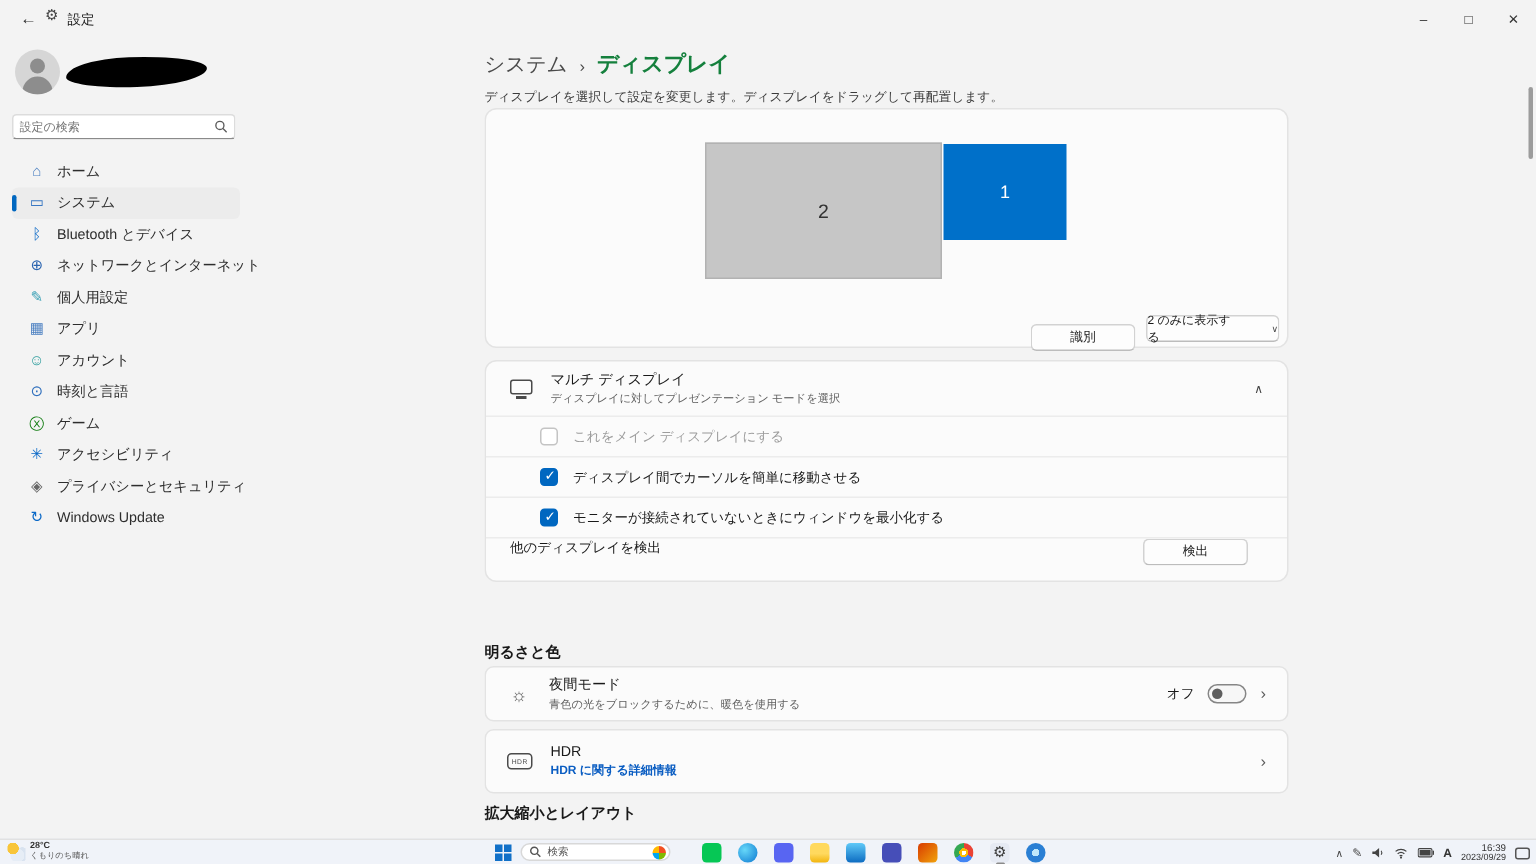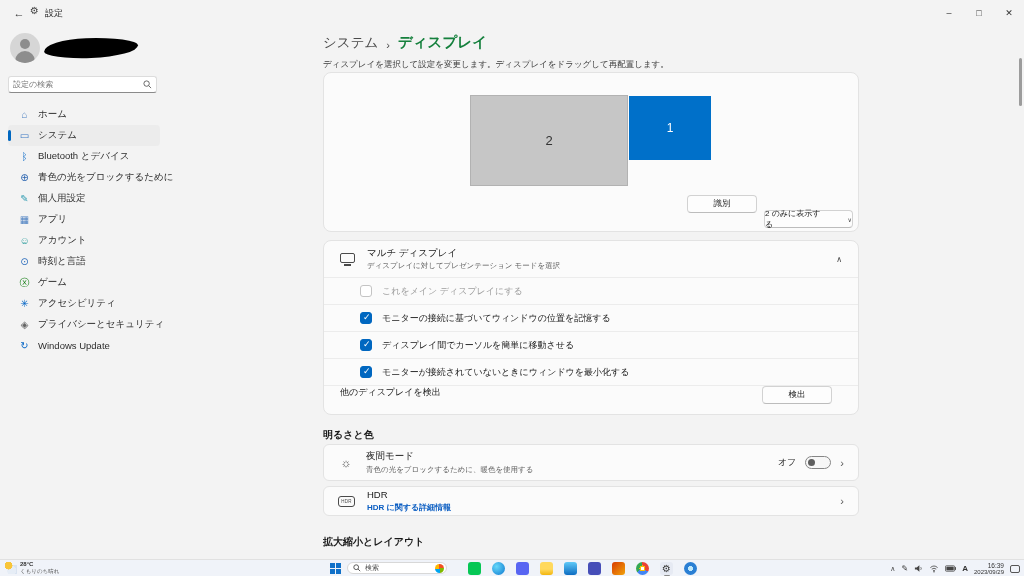--- a/index.html
+++ b/index.html
@@ -44,21 +44,21 @@
   .bc-current{font-size:14.5px;font-weight:bold;color:#15803d;}
   .description{position:absolute;left:0;top:33px;font-size:8.5px;color:#3a3a3a;}
 
   .card{background:#fbfbfb;border:1px solid #e3e3e3;border-radius:8px;}
   .card-arrange{position:absolute;left:0;top:46px;width:536px;height:160px;}
   .monitor{position:absolute;display:flex;align-items:center;justify-content:center;cursor:grab;}
   .monitor-2{left:146px;top:22px;width:158px;height:91px;background:#c6c6c6;border:1px solid #b2b2b2;color:#333;font-size:13px;}
   .monitor-1{left:305px;top:23px;width:82px;height:64px;background:#0070c9;color:#fff;font-size:12px;}
   .btn{background:#fdfdfd;border:1px solid #d2d2d2;border-bottom-color:#bcbcbc;border-radius:4px;
        display:flex;align-items:center;justify-content:center;font-size:8.5px;color:#1a1a1a;cursor:pointer;}
-  .identify-btn{position:absolute;left:363px;top:122px;width:70px;height:18px;}
+  .identify-btn{position:absolute;left:363px;top:143px;width:70px;height:18px;}
   .mode-dropdown{position:absolute;left:440px;top:137px;width:89px;height:18px;gap:21px;font-size:8px;}
   .dd-chevron{font-size:6px;color:#444;}
 
   .card-multi{position:absolute;left:0;top:214px;width:536px;}
   .md-header{height:36px;display:flex;align-items:center;gap:12px;padding:0 16px;cursor:pointer;}
   .mon-ico{width:15px;height:10px;border:1.3px solid #4a4a4a;border-radius:2px;position:relative;flex:none;margin-bottom:3px;}
   .mon-ico::after{content:"";position:absolute;left:3px;right:3px;bottom:-4px;height:1.5px;background:#4a4a4a;}
   .md-titles{display:flex;flex-direction:column;}
   .row-title{font-size:9.5px;color:#191919;}
   .row-sub{font-size:7.5px;color:#5f5f5f;margin-top:1.5px;}
@@ -74,21 +74,21 @@
   .detect-label{font-size:9px;color:#191919;}
   .detect-btn{margin-left:auto;margin-right:10px;width:70px;height:18px;}
 
   .section-title{position:absolute;left:0;font-size:10px;font-weight:bold;color:#191919;}
   .sec-brightness{top:402px;}
   .sec-scaling{top:509px;}
 
   .setting-card{position:absolute;left:0;width:536px;border-radius:6px;display:flex;align-items:center;
                 gap:12px;padding:0 14px;cursor:pointer;}
   .card-night{top:418px;height:37px;}
-  .card-hdr{top:460px;height:30px;align-items:center;}
+  .card-hdr{top:460px;height:43px;align-items:center;}
   .night-ico{font-size:12px;color:#5a5a5a;flex:none;width:16px;text-align:center;}
   .hdr-ico{width:17px;height:11px;border:1px solid #4a4a4a;border-radius:3px;display:flex;align-items:center;
            justify-content:center;font-size:4.5px;color:#4a4a4a;flex:none;letter-spacing:0.3px;}
   .right-group{margin-left:auto;display:flex;align-items:center;gap:9px;}
   .toggle-state{font-size:9px;color:#191919;}
   .toggle{width:26px;height:13px;border:1px solid #868686;border-radius:7px;background:#f7f7f7;position:relative;cursor:pointer;}
   .toggle .knob{position:absolute;left:2px;top:2px;width:7px;height:7px;border-radius:50%;background:#5e5e5e;}
   .chev{font-size:11px;color:#5a5a5a;}
   .hdr-link{font-size:8px;font-weight:bold;color:#0a5dc2;margin-top:1.5px;cursor:pointer;}
 
@@ -163,21 +163,21 @@
       <div class="nav-item selected">
         <span class="nav-ico" style="color:#3a78c3">▭</span>
         <span class="nav-label">システム</span>
       </div>
       <div class="nav-item">
         <span class="nav-ico" style="color:#0b69c7">ᛒ</span>
         <span class="nav-label">Bluetooth とデバイス</span>
       </div>
       <div class="nav-item">
         <span class="nav-ico" style="color:#2a64b0">⊕</span>
-        <span class="nav-label">青色の光をブロックするために</span>
+        <span class="nav-label">ネットワークとインターネット</span>
       </div>
       <div class="nav-item">
         <span class="nav-ico" style="color:#3aa0b5">✎</span>
         <span class="nav-label">個人用設定</span>
       </div>
       <div class="nav-item">
         <span class="nav-ico" style="color:#4a7fc1">▦</span>
         <span class="nav-label">アプリ</span>
       </div>
       <div class="nav-item">
@@ -230,24 +230,20 @@
         <span class="mon-ico"></span>
         <span class="md-titles">
           <span class="row-title">マルチ ディスプレイ</span>
           <span class="row-sub">ディスプレイに対してプレゼンテーション モードを選択</span>
         </span>
         <span class="collapse">∧</span>
       </div>
       <div class="option-row disabled">
         <span class="checkbox"></span>
         <span class="option-label">これをメイン ディスプレイにする</span>
-      </div>
-      <div class="option-row">
-        <span class="checkbox checked"></span>
-        <span class="option-label">モニターの接続に基づいてウィンドウの位置を記憶する</span>
       </div>
       <div class="option-row">
         <span class="checkbox checked"></span>
         <span class="option-label">ディスプレイ間でカーソルを簡単に移動させる</span>
       </div>
       <div class="option-row">
         <span class="checkbox checked"></span>
         <span class="option-label">モニターが接続されていないときにウィンドウを最小化する</span>
       </div>
       <div class="detect-row">

